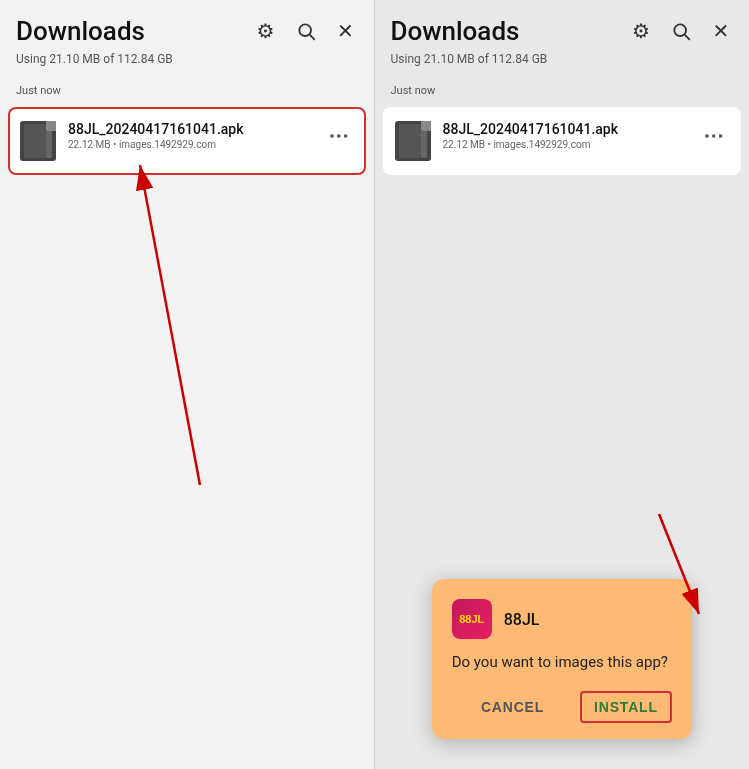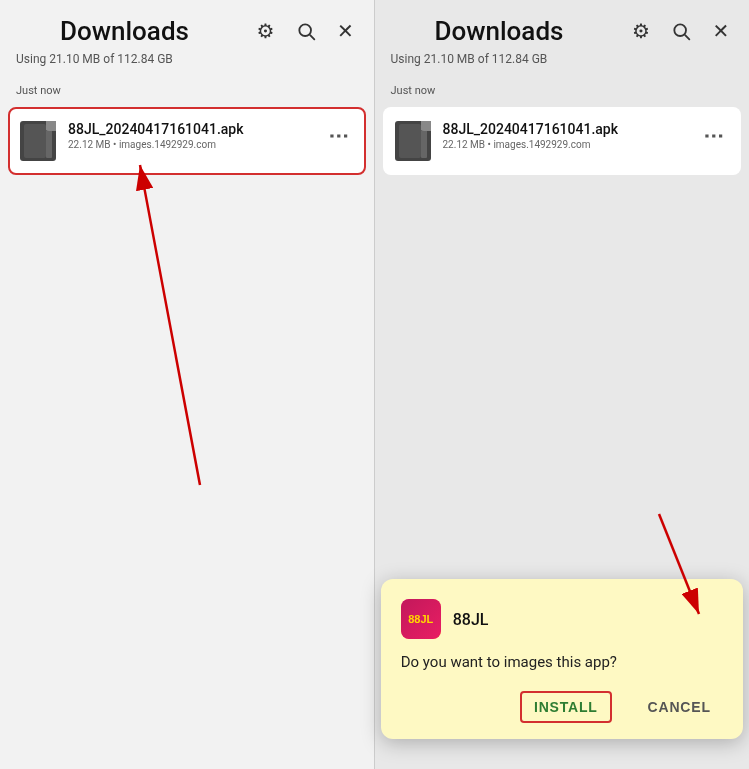--- a/index.html
+++ b/index.html
@@ -37,21 +37,20 @@
       display: flex;
       align-items: center;
       justify-content: space-between;
     }
 
     .header-title {
       font-size: 26px;
       font-weight: 500;
       color: #111;
       letter-spacing: 0;
-      margin-left: 44px;
     }
 
     .header-icons {
       display: flex;
       gap: 16px;
       align-items: center;
     }
 
     .header-icon {
       font-size: 20px;
@@ -164,24 +163,24 @@
       left: 0;
       right: 0;
       top: 0;
       display: flex;
       align-items: flex-end;
       justify-content: center;
       padding-bottom: 30px;
     }
 
     .dialog {
-      background: #fef9c3;
+      background: #fdba74;
       border-radius: 12px;
       padding: 20px 20px 16px 20px;
-      width: 362px;
+      width: 260px;
       box-shadow: 0 4px 20px rgba(0,0,0,0.25);
     }
 
     .dialog-header {
       display: flex;
       align-items: center;
       gap: 12px;
       margin-bottom: 14px;
     }
 
@@ -342,22 +341,22 @@
       <div class="dialog-header">
         <div class="app-icon">
           <div style="width:40px;height:40px;border-radius:8px;overflow:hidden;background:linear-gradient(135deg,#c2185b,#e91e63);display:flex;align-items:center;justify-content:center;">
             <span style="color:#FFD700;font-size:11px;font-weight:900;text-align:center;line-height:1.1;font-family:Arial,sans-serif;">88JL</span>
           </div>
         </div>
         <span class="app-name">88JL</span>
       </div>
       <div class="dialog-text">Do you want to images this app?</div>
       <div class="dialog-buttons">
+        <button class="dialog-btn btn-cancel">CANCEL</button>
         <button class="dialog-btn btn-install">INSTALL</button>
-        <button class="dialog-btn btn-cancel">CANCEL</button>
       </div>
     </div>
   </div>
 
   <div class="arrow-right-container">
     <svg width="80" height="120" viewBox="0 0 80 120">
       <defs>
         <marker id="arrowhead-right" markerWidth="10" markerHeight="7" refX="10" refY="3.5" orient="auto">
           <polygon points="0 0, 10 3.5, 0 7" fill="#cc0000"></polygon>
         </marker>

